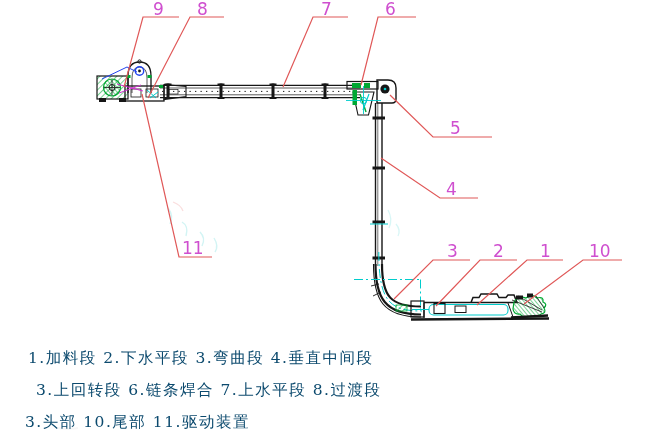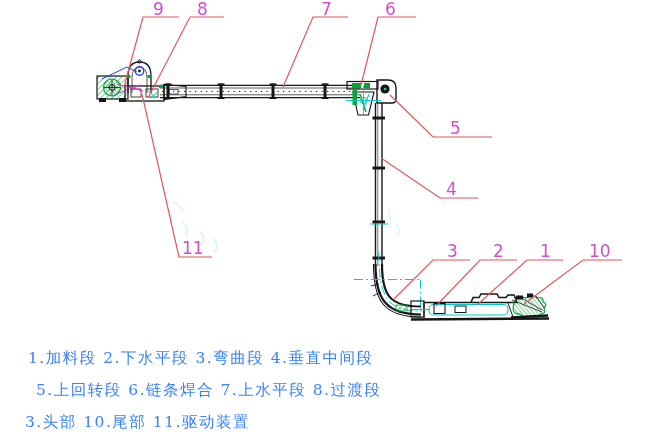--- a/index.html
+++ b/index.html
@@ -1,19 +1,19 @@
 <!DOCTYPE html>
 <html><head>
 <meta charset="utf-8">
 <style>
   html,body{margin:0;padding:0;background:#fff;}
   #stage{position:relative;width:650px;height:438px;background:#ffffff;overflow:hidden;
          font-family:"DejaVu Sans",sans-serif;}
   #drawing{position:absolute;left:0;top:0;}
-  .legend{position:absolute;color:#3b82f6;font-family:"DejaVu Serif",serif;
+  .legend{position:absolute;color:#0c4a6e;font-family:"DejaVu Serif",serif;
           font-size:15.5px;letter-spacing:1.5px;white-space:nowrap;font-weight:500;}
   .legend-1{left:28px;top:348px;}
   .legend-2{left:36px;top:380px;}
   .legend-3{left:25px;top:412px;}
   .callout-num{font-family:"DejaVu Sans",sans-serif;font-size:17px;fill:#cf4fcf;}
 </style>
 </head>
 <body>
 
 <div id="stage">
@@ -179,16 +179,16 @@
       <text class="callout-num" x="446" y="195">4</text>
       <text class="callout-num" x="447" y="257">3</text>
       <text class="callout-num" x="493" y="257">2</text>
       <text class="callout-num" x="540" y="257">1</text>
       <text class="callout-num" x="589" y="257">10</text>
       <text class="callout-num" x="182" y="254">11</text>
     </g>
   </svg>
 
   <div class="legend legend-1">1.加料段 2.下水平段 3.弯曲段 4.垂直中间段</div>
-  <div class="legend legend-2">5.上回转段 6.链条焊合 7.上水平段 8.过渡段</div>
+  <div class="legend legend-2">3.上回转段 6.链条焊合 7.上水平段 8.过渡段</div>
   <div class="legend legend-3">3.头部 10.尾部 11.驱动装置</div>
 
 </div>
 
 </body></html>

